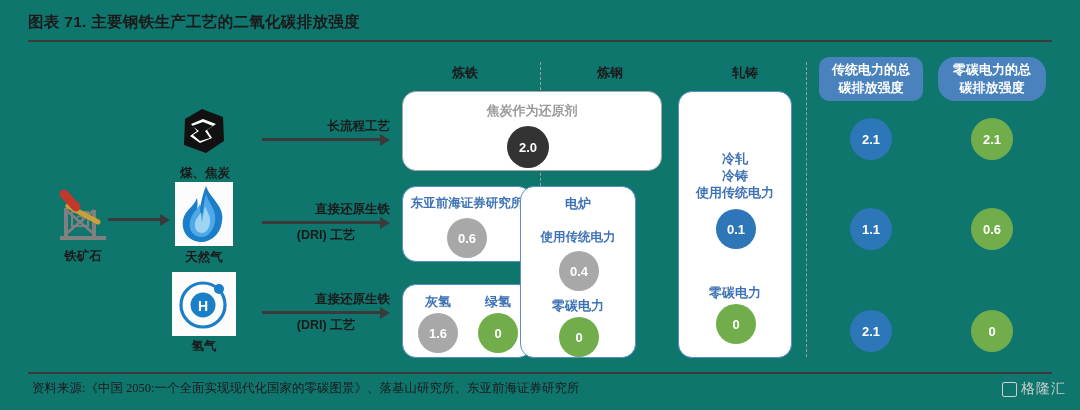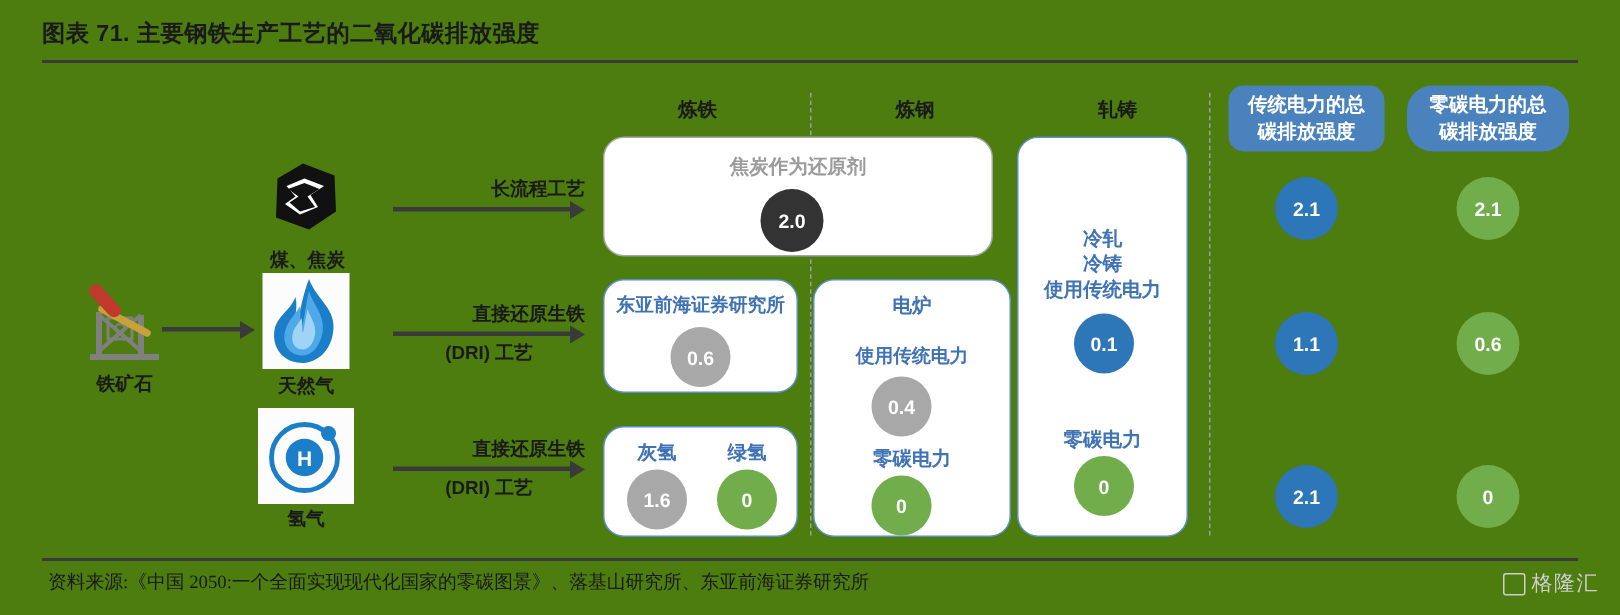--- a/index.html
+++ b/index.html
@@ -7,21 +7,21 @@
     padding: 0;
     background: #ffffff;
   }
   body {
     font-family: "Liberation Sans", "DejaVu Sans", sans-serif;
   }
   #page {
     position: relative;
     width: 1080px;
     height: 410px;
-    background: #4d7c0f;
+    background: #0f766e;
     overflow: hidden;
   }
 
   
   #title-bar {
     position: absolute;
     left: 28px;
     top: 12px;
     width: 1024px;
     height: 32px;
@@ -309,21 +309,21 @@
     <div class="circle gray" style="left:44px; top:31px; width:40px; height:40px;">0.6</div>
   </div>
 
   <div class="proc-box blue" style="left:402px; top:284px; width:130px; height:74px;">
     <div class="proc-label blue" style="top:8px; width:58px; left:6px;">灰氢</div>
     <div class="proc-label blue" style="top:8px; width:58px; left:66px;">绿氢</div>
     <div class="circle gray" style="left:15px; top:28px; width:40px; height:40px;">1.6</div>
     <div class="circle green" style="left:75px; top:28px; width:40px; height:40px;">0</div>
   </div>
 
-  <div class="proc-box blue" style="left:542px; top:186px; width:132px; height:172px;">
+  <div class="proc-box blue" style="left:520px; top:186px; width:116px; height:172px;">
     <div class="proc-label blue" style="top:8px;">电炉</div>
     <div class="proc-label blue" style="top:42px; font-size:12.5px;">使用传统电力</div>
     <div class="circle gray" style="left:38px; top:64px; width:40px; height:40px;">0.4</div>
     <div class="proc-label blue" style="top:110px;">零碳电力</div>
     <div class="circle green" style="left:38px; top:130px; width:40px; height:40px;">0</div>
   </div>
 
   <div class="proc-box blue" style="left:678px; top:91px; width:114px; height:267px;">
     <div class="proc-label blue" style="top:58px; white-space:pre-line;">冷轧
 冷铸

